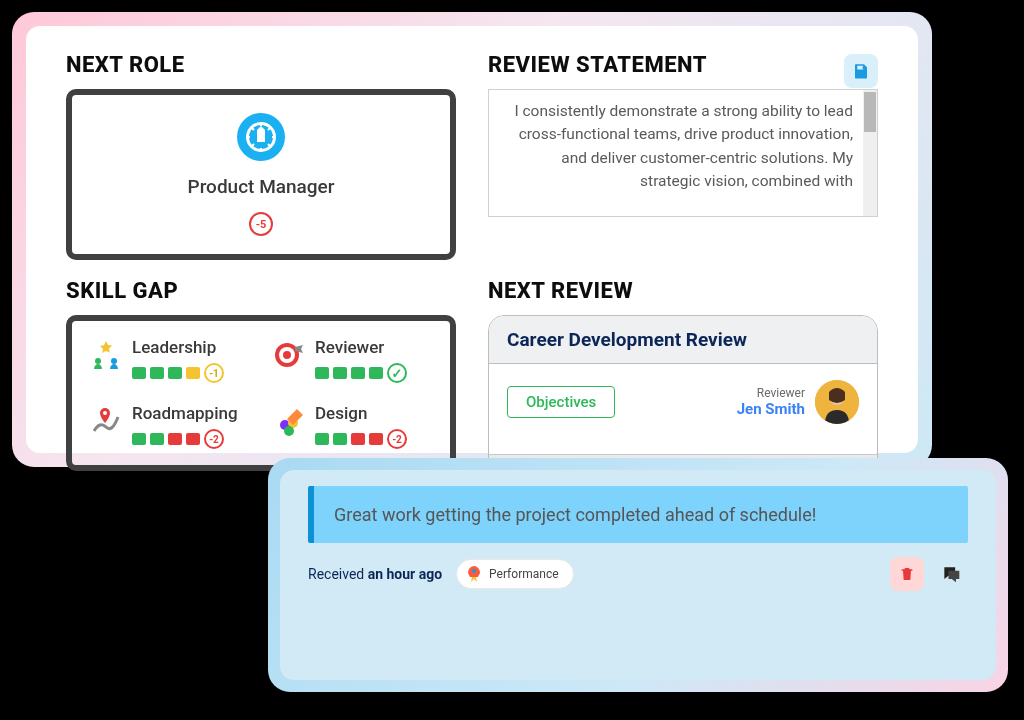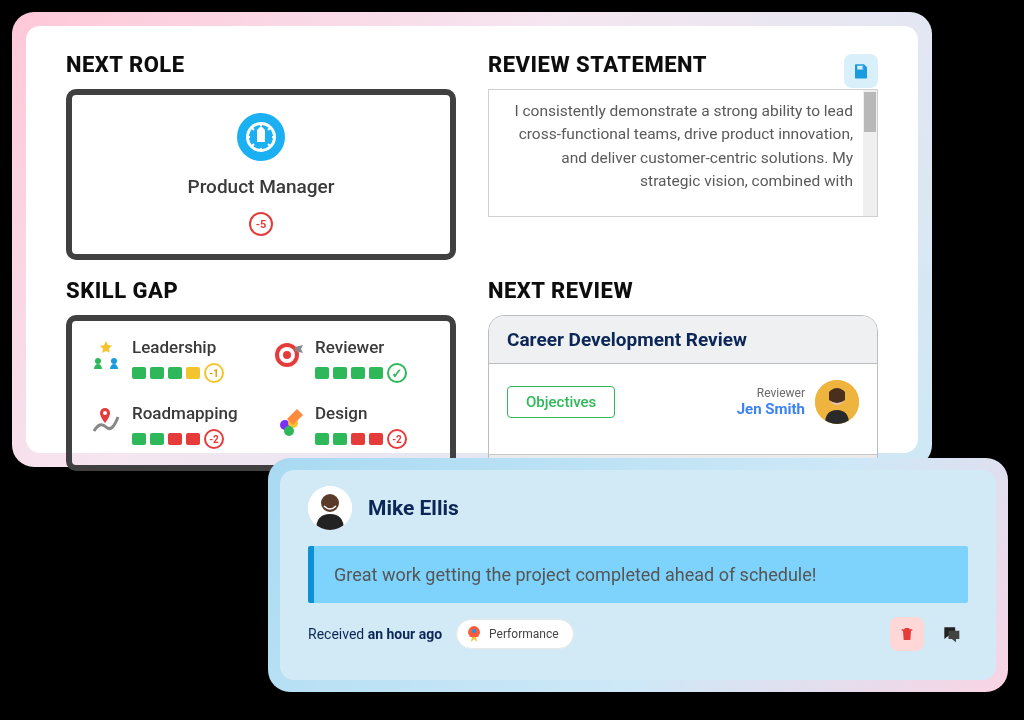--- a/index.html
+++ b/index.html
@@ -467,31 +467,20 @@
           <span>12th April 2025</span>
         </div>
       </div>
     </div>
 
   </div>
 </div>
 
 <div class="feedback-card">
   <div class="feedback-inner">
-    <div class="feedback-header">
-      <div class="mike-avatar">
-        <svg viewBox="0 0 44 44">
-            <rect width="44" height="44" fill="#fff"></rect>
-            <circle cx="22" cy="17" r="9" fill="#5a3a28"></circle>
-            <path d="M8 44 Q8 28 22 28 Q36 28 36 44 Z" fill="#222"></path>
-            <path d="M16 20 Q22 26 28 20" stroke="#fff" stroke-width="1.5" fill="none"></path>
-          </svg>
-      </div>
-      <div class="feedback-name">Mike Ellis</div>
-    </div>
     <div class="feedback-msg">Great work getting the project completed ahead of schedule!</div>
     <div class="feedback-footer">
       <div class="feedback-time">
         <span>Received </span><strong>an hour ago</strong>
       </div>
       <div class="perf-pill">
         <div class="rocket">
           <svg viewBox="0 0 18 18">
               <path d="M9 1 C12 1 15 4 15 8 L13 12 L5 12 L3 8 C3 4 6 1 9 1 Z" fill="#ff5a3d"></path>
               <circle cx="9" cy="6" r="2" fill="#1a9be0"></circle>

